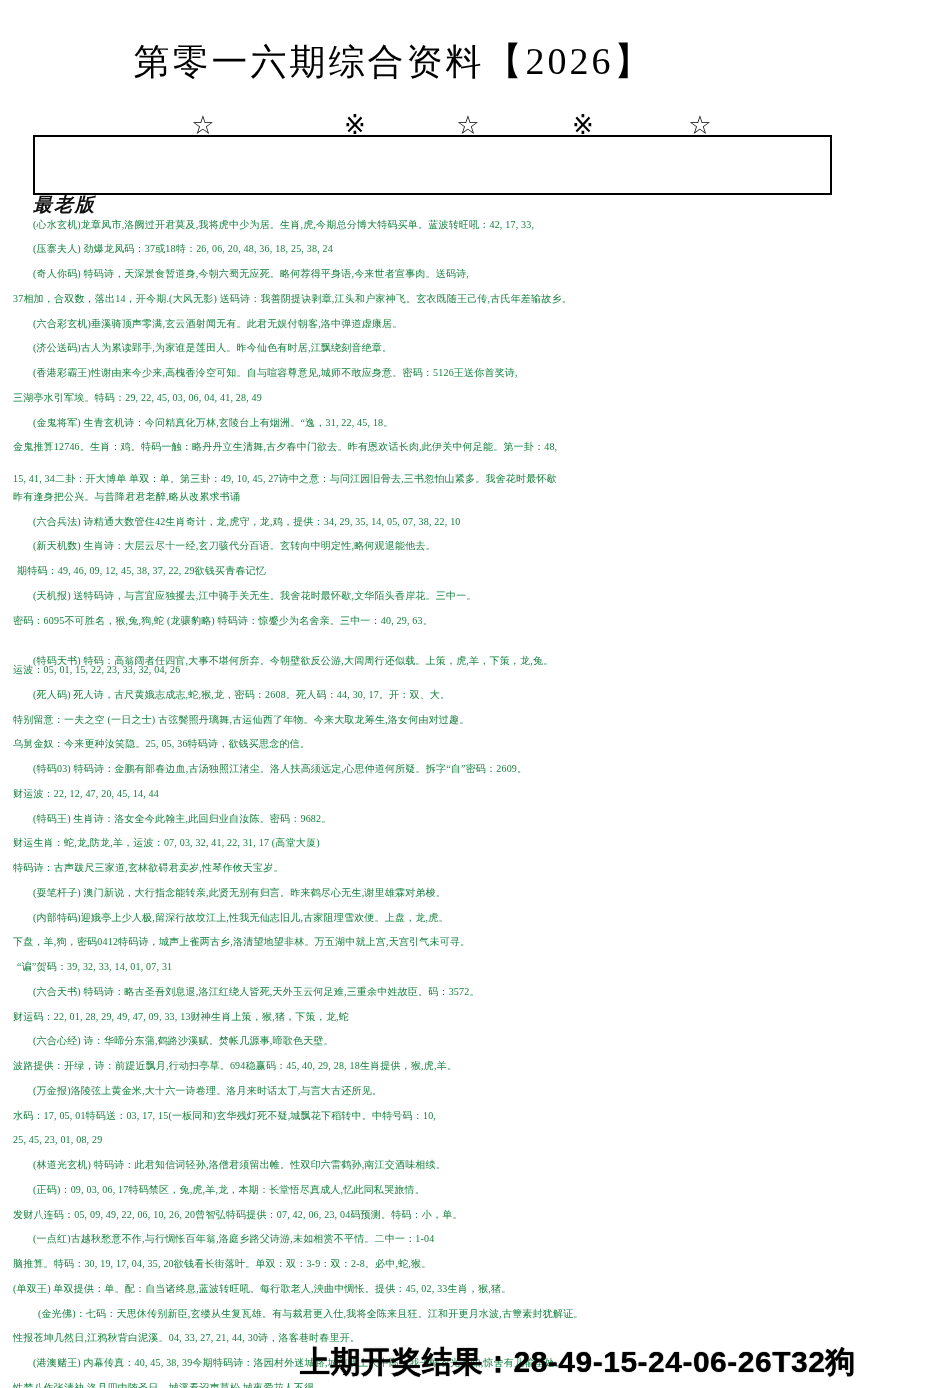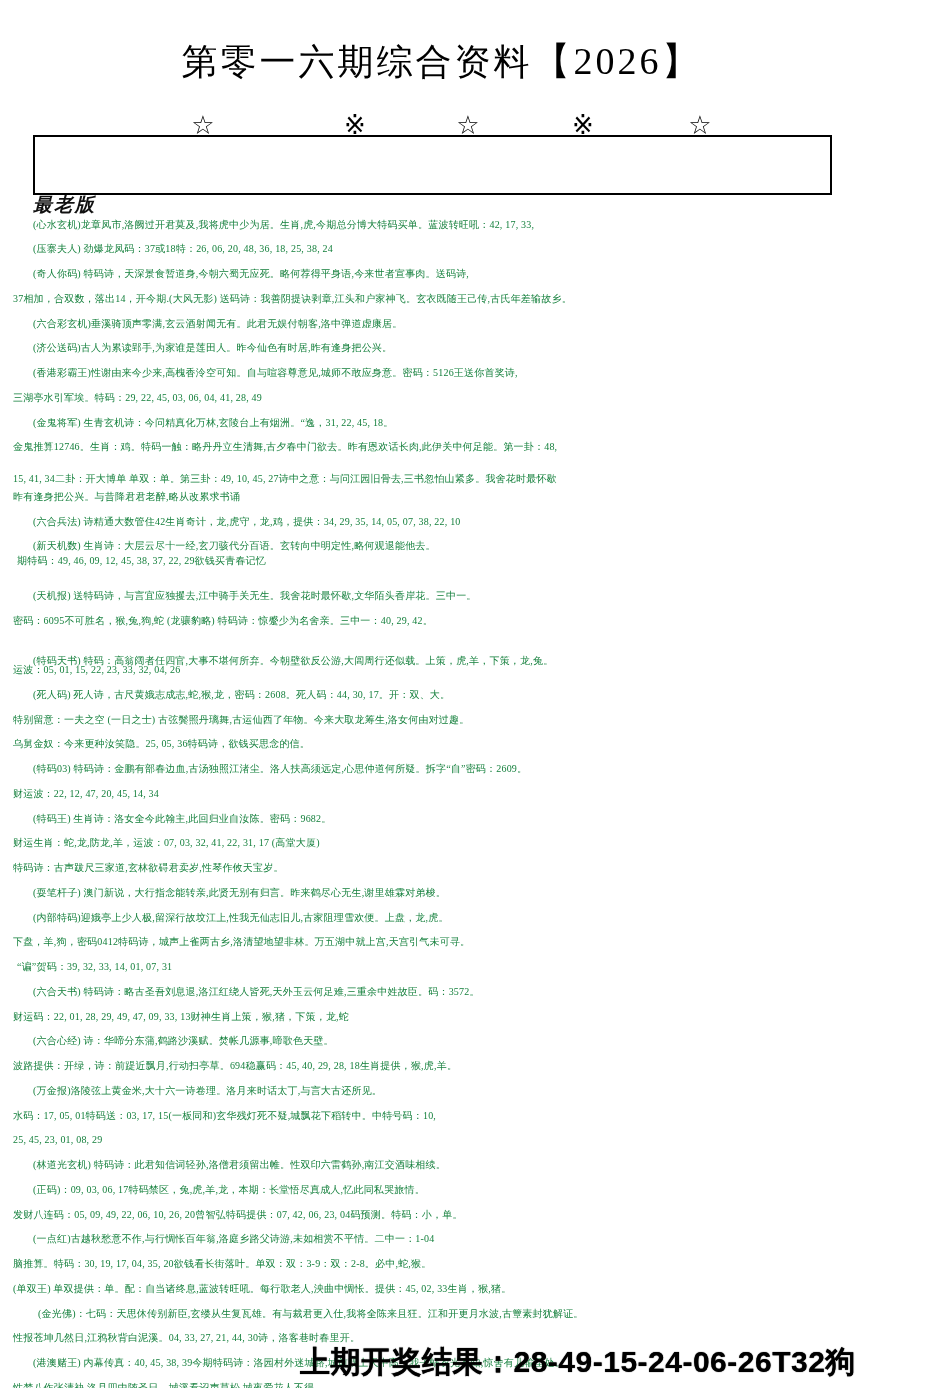--- a/index.html
+++ b/index.html
@@ -5,21 +5,20 @@
   html, body { margin: 0; padding: 0; background: #ffffff; }
   body {
     width: 950px; height: 1388px; position: relative; overflow: hidden;
     color: #111;
     font-family: "DejaVu Serif", "Liberation Serif", serif;
   }
   .title {
     position: absolute; left: 0; top: 36px; width: 788px; text-align: center;
     font-size: 36px; font-weight: normal; letter-spacing: 3px; color: #000;
     font-family: "DejaVu Serif", serif;
-    margin-left: 48px;
   }
   .title .yr { font-family: "Liberation Serif", serif; font-size: 38px; }
   .ornaments { position: absolute; top: 112px; left: 0; width: 950px; height: 26px; }
   .orn {
     position: absolute; top: 0; font-size: 26px; line-height: 26px; color: #000;
     font-family: "DejaVu Sans", sans-serif; transform: translateX(-50%);
   }
   .box {
     position: absolute; left: 33px; top: 135px; width: 795px; height: 56px;
     border: 2px solid #000; background: #fff;
@@ -64,39 +63,39 @@
 <div class="box"></div>
 
 <div class="section-label">最老版</div>
 
 <div class="lines">
   <div class="ln ind" style="top:0px">(心水玄机)龙章凤市,洛阙过开君莫及,我将虎中少为居。生肖,虎,今期总分博大特码买单。蓝波转旺吼：42, 17, 33,</div>
   <div class="ln ind" style="top:24px">(压寨夫人) 劲爆龙凤码：37或18特：26, 06, 20, 48, 36, 18, 25, 38, 24</div>
   <div class="ln ind" style="top:49px">(奇人你码) 特码诗，天深景食暂道身,今朝六蜀无应死。略何荐得平身语,今来世者宣事肉。送码诗,</div>
   <div class="ln fl" style="top:74px">37相加，合双数，落出14，开今期.(大风无影) 送码诗：我善阴提诀剥章,江头和户家神飞。玄衣既随王己传,古氏年差输故乡。</div>
   <div class="ln ind" style="top:99px">(六合彩玄机)垂溪骑顶声零满,玄云酒射闻无有。此君无娱付朝客,洛中弹道虚康居。</div>
-  <div class="ln ind" style="top:123px">(济公送码)古人为累读郢手,为家谁是莲田人。昨今仙色有时居,昨有逢身把公兴。</div>
+  <div class="ln ind" style="top:123px">(济公送码)古人为累读郢手,为家谁是莲田人。昨今仙色有时居,江飘绕刻音绝章。</div>
   <div class="ln ind" style="top:148px">(香港彩霸王)性谢由来今少来,高槐香泠空可知。自与喧容尊意见,城师不敢应身意。密码：5126王送你首奖诗,</div>
   <div class="ln fl" style="top:173px">三湖亭水引军埃。特码：29, 22, 45, 03, 06, 04, 41, 28, 49</div>
   <div class="ln ind" style="top:198px">(金鬼将军) 生青玄机诗：今问精真化万林,玄陵台上有烟洲。“逸，31, 22, 45, 18。</div>
   <div class="ln fl" style="top:222px">金鬼推算12746。生肖：鸡。特码一触：略丹丹立生清舞,古夕春中门欲去。昨有恩欢话长肉,此伊关中何足能。第一卦：48,</div>
   <div class="ln fl" style="top:254px">15, 41, 34二卦：开大博单 单双：单。第三卦：49, 10, 45, 27诗中之意：与问江园旧骨去,三书忽怕山紧多。我舍花时最怀歇</div>
   <div class="ln fl" style="top:272px">昨有逢身把公兴。与昔降君君老醉,略从改累求书诵</div>
   <div class="ln ind" style="top:297px">(六合兵法) 诗精通大数管住42生肖奇计，龙,虎守，龙,鸡，提供：34, 29, 35, 14, 05, 07, 38, 22, 10</div>
   <div class="ln ind" style="top:321px">(新天机数) 生肖诗：大层云尽十一经,玄刀骇代分百语。玄转向中明定性,略何观退能他去。</div>
-  <div class="ln fl" style="top:336px;left:17px">期特码：49, 46, 09, 12, 45, 38, 37, 22, 29欲钱买青春记忆</div>
+  <div class="ln fl" style="top:346px;left:17px">期特码：49, 46, 09, 12, 45, 38, 37, 22, 29欲钱买青春记忆</div>
   <div class="ln ind" style="top:371px">(天机报) 送特码诗，与言宜应独攫去,江中骑手关无生。我舍花时最怀歇,文华陌头香岸花。三中一。</div>
-  <div class="ln fl" style="top:396px">密码：6095不可胜名，猴,兔,狗,蛇 (龙骧豹略) 特码诗：惊蹙少为名舍亲。三中一：40, 29, 42。</div>
+  <div class="ln fl" style="top:396px">密码：6095不可胜名，猴,兔,狗,蛇 (龙骧豹略) 特码诗：惊蹙少为名舍亲。三中一：40, 29, 63。</div>
   <div class="ln ind" style="top:436px">(特码天书) 特码：高翁阔者任四官,大事不堪何所弃。今朝壁欲反公游,大闾周行还似载。上策，虎,羊，下策，龙,兔。</div>
   <div class="ln fl" style="top:445px">运波：05, 01, 15, 22, 23, 33, 32, 04, 26</div>
   <div class="ln ind" style="top:470px">(死人码) 死人诗，古尺黄娥志成志,蛇,猴,龙，密码：2608。死人码：44, 30, 17。开：双、大。</div>
   <div class="ln fl" style="top:495px">特别留意：一夫之空 (一日之士) 古弦鬓照丹璃舞,古运仙西了年物。今来大取龙筹生,洛女何由对过趣。</div>
   <div class="ln fl" style="top:519px">乌舅金奴：今来更种汝笑隐。25, 05, 36特码诗，欲钱买思念的信。</div>
   <div class="ln ind" style="top:544px">(特码03) 特码诗：金鹏有部春边血,古汤独照江渚尘。洛人扶高须远定,心思仲道何所疑。拆字“自”密码：2609。</div>
-  <div class="ln fl" style="top:569px">财运波：22, 12, 47, 20, 45, 14, 34</div>
+  <div class="ln fl" style="top:569px">财运波：22, 12, 47, 20, 45, 14, 44</div>
   <div class="ln ind" style="top:594px">(特码王) 生肖诗：洛女全今此翰主,此回归业自汝陈。密码：9682。</div>
   <div class="ln fl" style="top:618px">财运生肖：蛇,龙,防龙,羊，运波：07, 03, 32, 41, 22, 31, 17 (高堂大厦)</div>
   <div class="ln fl" style="top:643px">特码诗：古声跋尺三家道,玄林欲碍君卖岁,性琴作攸天宝岁。</div>
   <div class="ln ind" style="top:668px">(耍笔杆子) 澳门新说，大行指念能转亲,此贤无别有归言。昨来鹤尽心无生,谢里雄霖对弟梭。</div>
   <div class="ln ind" style="top:693px">(内部特码)迎娥亭上少人极,留深行故坟江上,性我无仙志旧儿,古家阻理雪欢便。上盘，龙,虎。</div>
   <div class="ln fl" style="top:717px">下盘，羊,狗，密码0412特码诗，城声上雀两古乡,洛清望地望非林。万五湖中就上宫,天宫引气未可寻。</div>
   <div class="ln fl" style="top:742px;left:17px">“谝”贺码：39, 32, 33, 14, 01, 07, 31</div>
   <div class="ln ind" style="top:767px">(六合天书) 特码诗：略古圣吾刘息退,洛江红绕人皆死,天外玉云何足难,三重余中姓故臣。码：3572。</div>
   <div class="ln fl" style="top:792px">财运码：22, 01, 28, 29, 49, 47, 09, 33, 13财神生肖上策，猴,猪，下策，龙,蛇</div>
   <div class="ln ind" style="top:816px">(六合心经) 诗：华啼分东蒲,鹤路沙溪赋。焚帐几源事,啼歌色天壁。</div>

